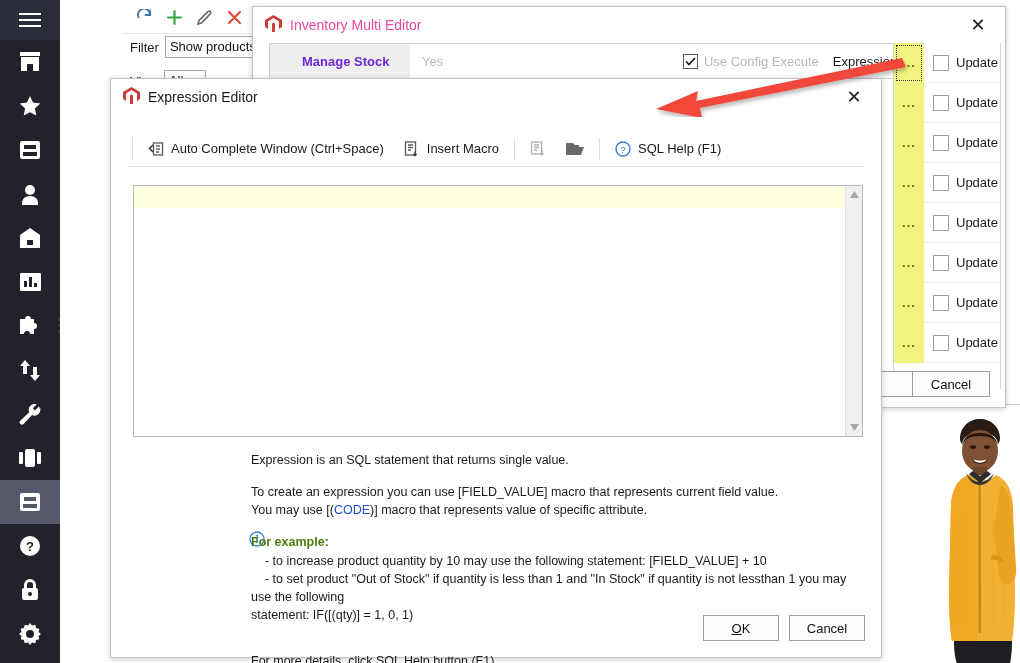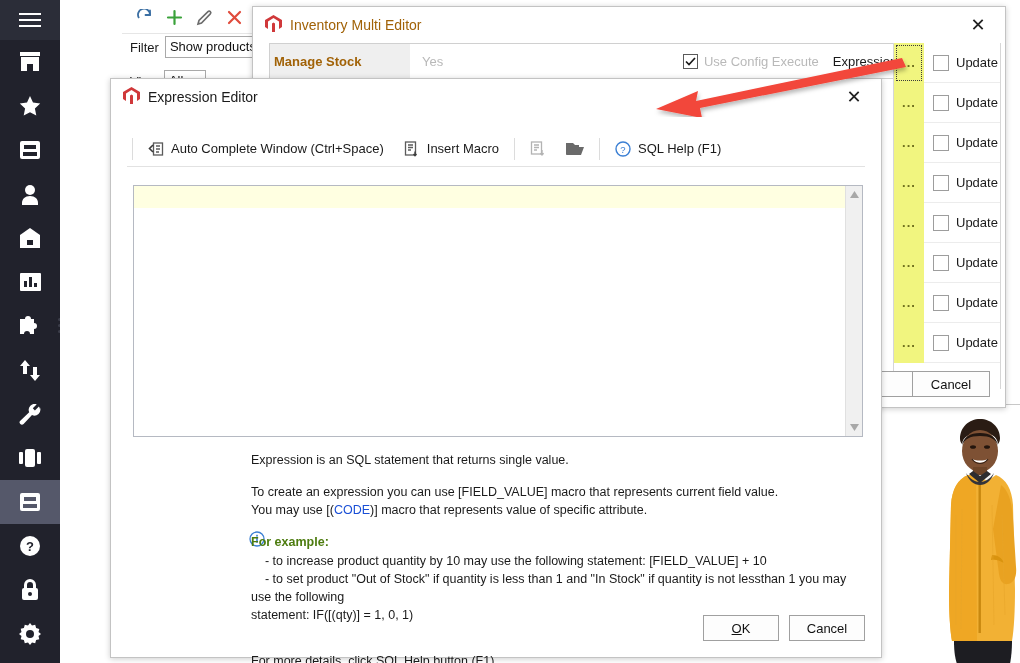--- a/index.html
+++ b/index.html
@@ -89,36 +89,36 @@
   }
   .preview-white { position:absolute; left:0; top:0; width:104px; height:259px; background:#ffffff; border-right:1px solid #d8d8d8;}
   .pv-strip-top { position:absolute; left:0; top:-22px; width:132px; height:22px; background:#fff; border:1px solid #c8c8c8; }
 
   
   .dlg { position:absolute; background:#ffffff; border:1px solid #c3c3c3; box-shadow: 0 1px 6px rgba(0,0,0,.20); }
   .dlg-title {
     height: 36px; display:flex; align-items:center; gap:8px;
     padding: 0 6px 0 12px; background:#ffffff;
   }
-  .dlg-title .t-text { font-size: 14px; color:#a16207; flex:1; }
+  .dlg-title .t-text { font-size: 14px; color:#ec4899; flex:1; }
   .dlg-close {
     width: 42px; height: 30px; display:flex; align-items:center; justify-content:center;
     font-size: 18px; color:#222; line-height:1;
   }
 
   #ime { left: 252px; top: 6px; width: 754px; height: 402px; }
   .ime-body { position:absolute; left:0; top:36px; right:0; bottom:0; background:#fff; }
 
   .ime-rowstrip {
     position:absolute; left: 16px; top: 0px; width: 650px; height: 36px;
     border:1px solid #d0d0d0; background:#fff; display:flex; align-items:center;
   }
   .ime-rowstrip .cell-label {
     width: 140px; height: 100%; background:#efefef; display:flex; align-items:center;
-    padding-left: 4px; font-size: 13px; font-weight: bold; color:#a16207;
+    padding-left: 32px; font-size: 13px; font-weight: bold; color:#6d28d9;
   }
   .ime-rowstrip .cell-value {
     flex:1; height:100%; display:flex; align-items:center; padding-left: 12px;
     font-size:13px; color:#b9b9b9;
   }
   .chk {
     width: 15px; height: 15px; border:1px solid #5a5a5a; background:#fff;
     display:flex; align-items:center; justify-content:center; margin-right:6px;
   }
   .chk svg { display:block; }

